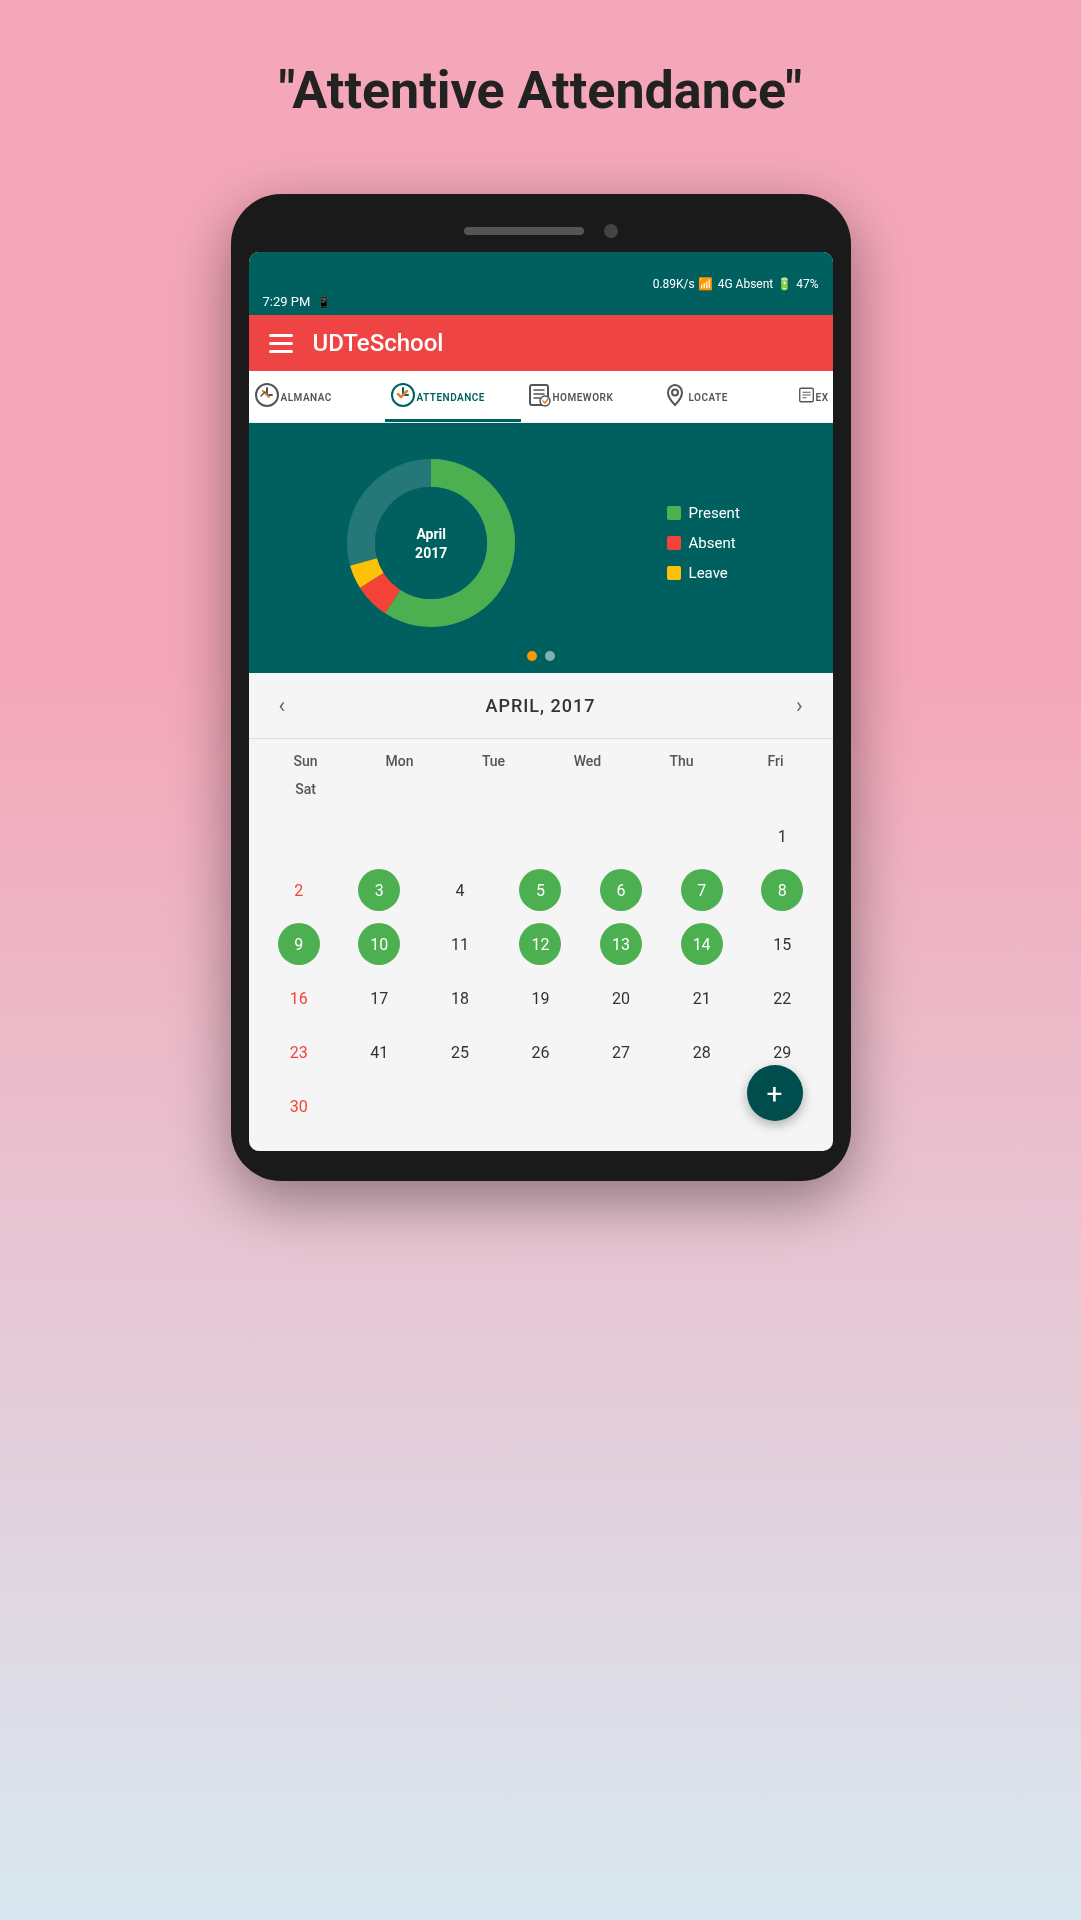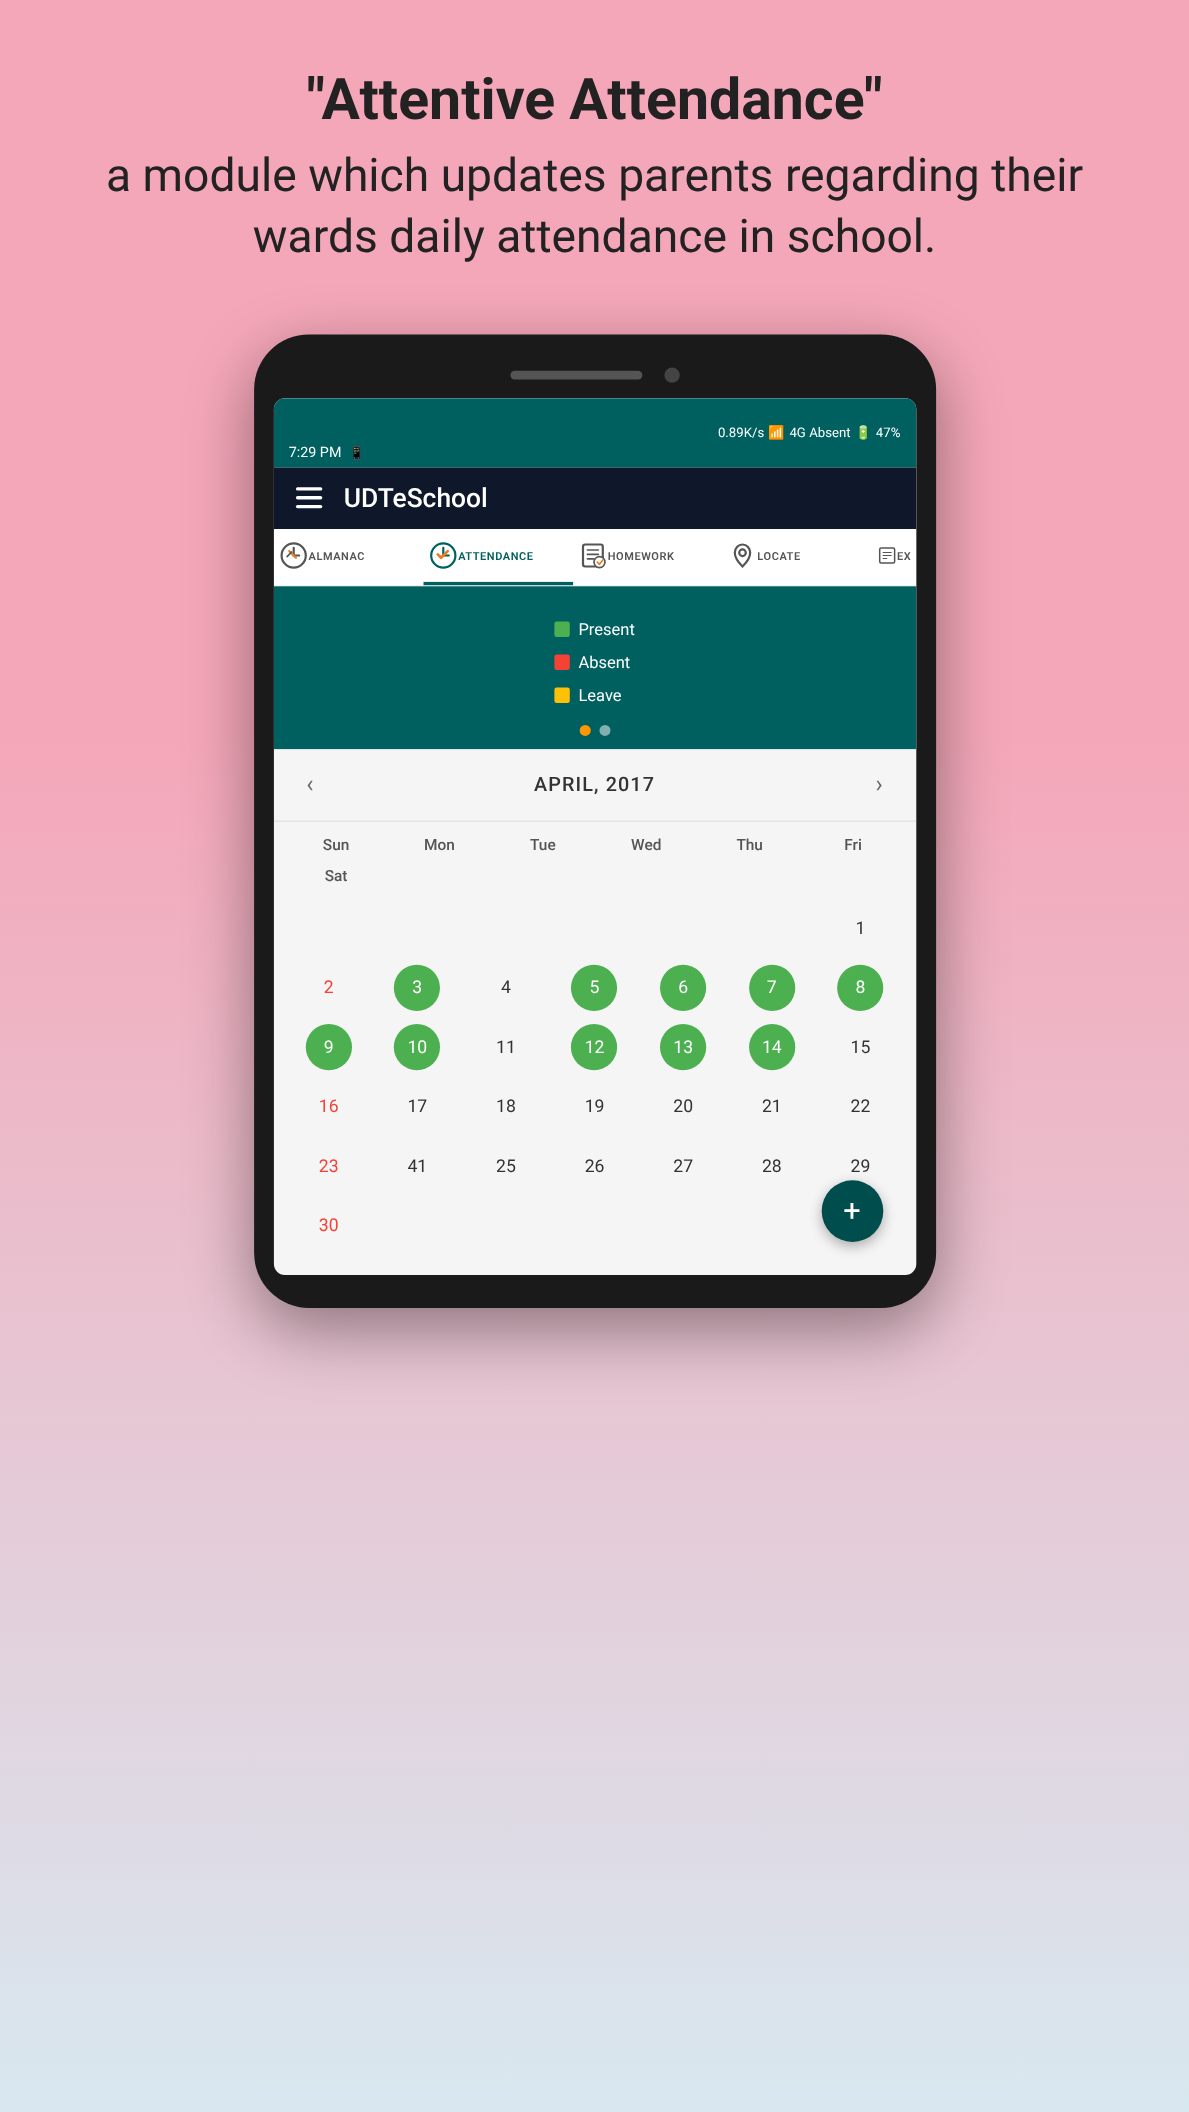--- a/index.html
+++ b/index.html
@@ -73,21 +73,21 @@
     }
     .status-left { font-size: 13px; margin-top: 36px; }
     .status-right {
       display: flex;
       align-items: center;
       gap: 4px;
       font-size: 12px;
     }
     
     .app-bar {
-      background: #0f172a;
+      background: #ef4444;
       color: white;
       padding: 14px 20px;
       display: flex;
       align-items: center;
       gap: 20px;
     }
     .hamburger {
       display: flex;
       flex-direction: column;
       gap: 5px;
@@ -277,21 +277,20 @@
     }
     .calendar-wrapper {
       position: relative;
     }
   </style>
 </head>
 <body>
 
 <div class="header-text">
   <h1>"Attentive Attendance"</h1>
-  <p>a module which updates parents regarding their wards daily attendance in school.</p>
 </div>
 
 <div class="phone-wrapper">
   <div class="phone-top-bar">
     <div class="speaker"></div>
     <div class="camera"></div>
   </div>
 
   <div class="phone-screen">
 
@@ -360,20 +359,38 @@
       <div class="tab-item" style="max-width:40px; overflow:hidden;">
         <svg class="tab-icon" viewBox="0 0 28 28" fill="none" xmlns="http://www.w3.org/2000/svg">
           <rect x="4" y="4" width="20" height="20" rx="2" stroke="#555" stroke-width="2"></rect>
           <path d="M8 10 L20 10 M8 14 L20 14 M8 18 L14 18" stroke="#555" stroke-width="1.5"></path>
         </svg>
         <span class="tab-label">EX</span>
       </div>
     </div>
 
     <div class="chart-section">
+      <div class="donut-container">
+        <svg class="donut-svg" viewBox="0 0 180 180">
+
+          <circle cx="90" cy="90" r="70" fill="none" stroke="rgba(255,255,255,0.15)" stroke-width="28"></circle>
+
+          <circle cx="90" cy="90" r="70" fill="none" stroke="#4caf50" stroke-width="28" stroke-dasharray="370 439.82" stroke-dashoffset="110" transform="rotate(-90 90 90)"></circle>
+
+          <circle cx="90" cy="90" r="70" fill="none" stroke="#f44336" stroke-width="28" stroke-dasharray="30 439.82" stroke-dashoffset="-260" transform="rotate(-90 90 90)"></circle>
+
+          <circle cx="90" cy="90" r="70" fill="none" stroke="#ffc107" stroke-width="28" stroke-dasharray="20 439.82" stroke-dashoffset="-290" transform="rotate(-90 90 90)"></circle>
+
+          <circle cx="90" cy="90" r="56" fill="#006060"></circle>
+        </svg>
+        <div class="donut-center">
+          <div>April</div>
+          <div>2017</div>
+        </div>
+      </div>
       <div class="legend">
         <div class="legend-item">
           <div class="legend-dot dot-present"></div>
           <span>Present</span>
         </div>
         <div class="legend-item">
           <div class="legend-dot dot-absent"></div>
           <span>Absent</span>
         </div>
         <div class="legend-item">

